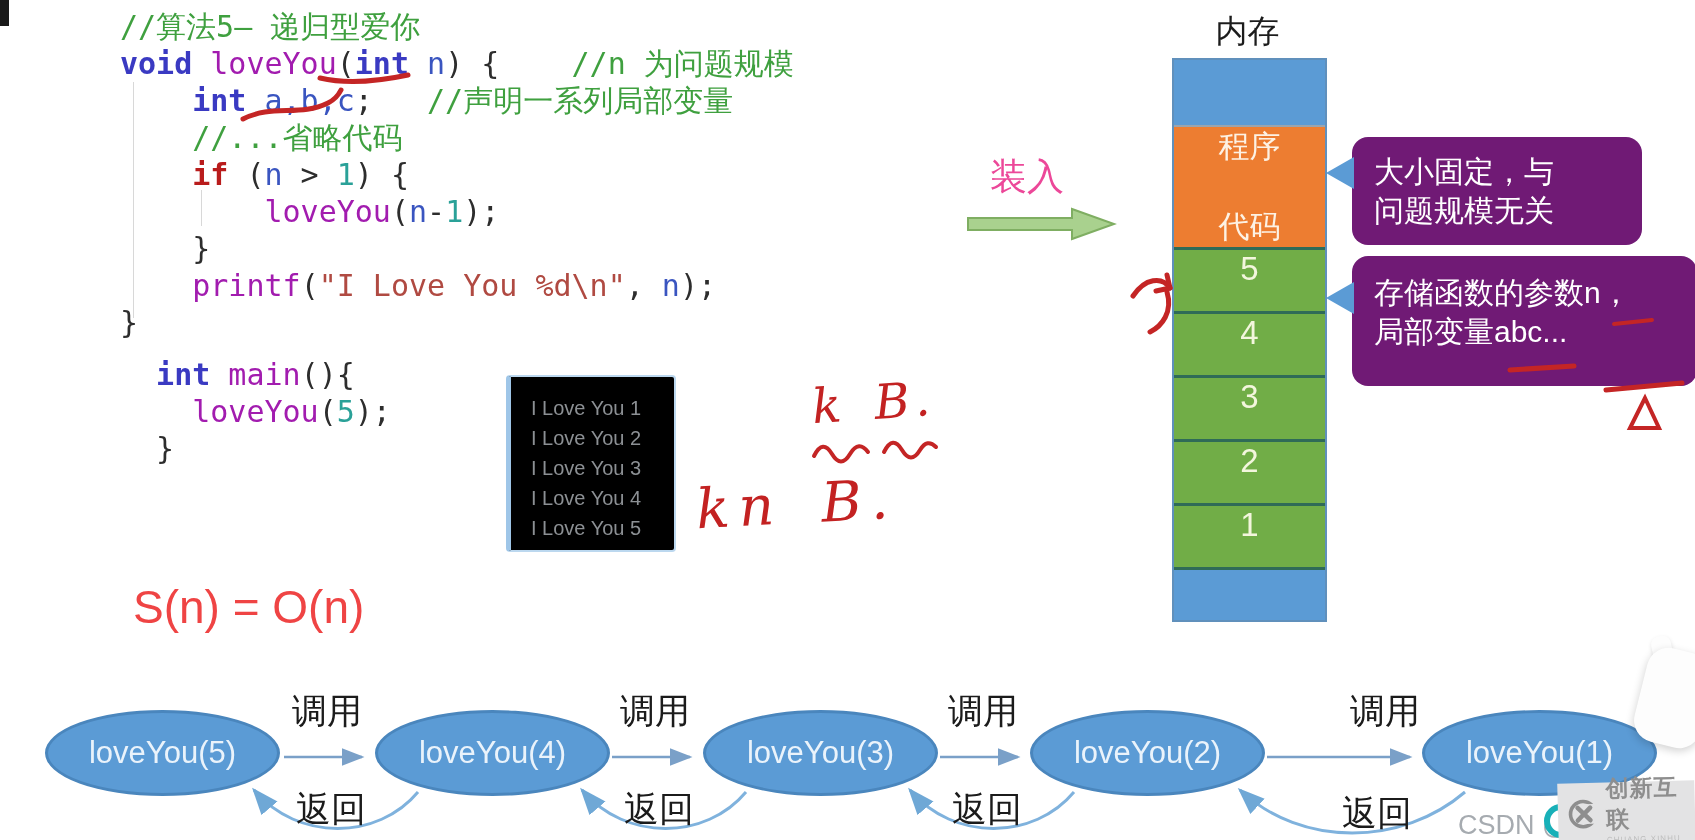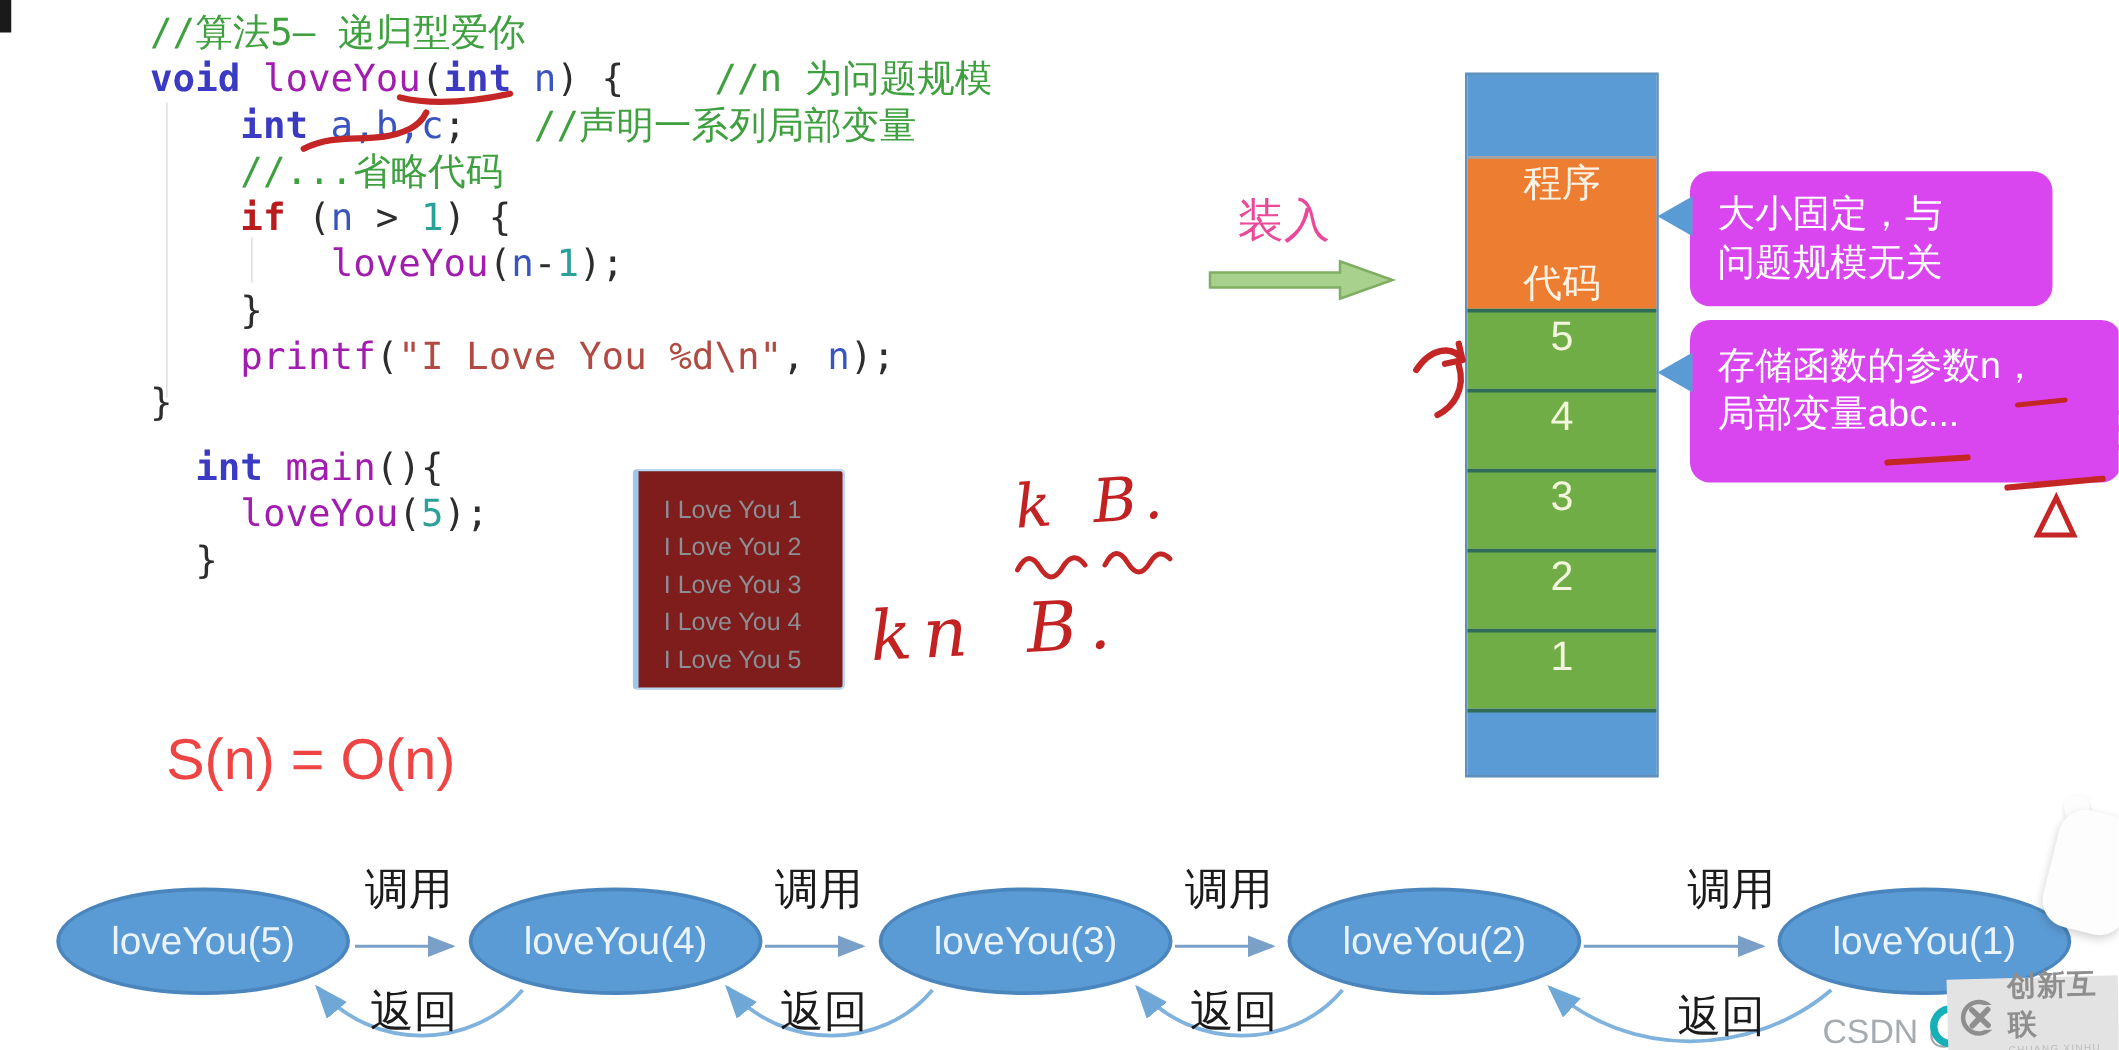--- a/index.html
+++ b/index.html
@@ -18,21 +18,21 @@
   .tok-num{color:#2aa198;}
   .tok-str{color:#b04a42;}
   .tok-pun{color:#2d2d2d;}
   .tok-cm{color:#3fa03f;}
   .indent-guide{position:absolute;width:1px;background:#d8d8d8;}
   #guide1{left:133px;top:82px;height:236px;}
   #guide2{left:201px;top:190px;height:36px;}
 
   
   #output-box{position:absolute;left:506px;top:375px;width:170px;height:177px;
-     background:#7f1d1d;border:2px solid #bcd8ef;border-left:5px solid #9fc6e8;
+     background:#000000;border:2px solid #bcd8ef;border-left:5px solid #9fc6e8;
      border-radius:4px;padding:16px 0 0 20px;box-sizing:border-box;}
   .out-line{font-size:20px;line-height:30px;color:#8c9094;}
 
   
   #formula{position:absolute;left:133px;top:580px;font-size:46px;color:#ef4444;}
   .ink-text{position:absolute;color:#c32222;font-family:"DejaVu Serif",serif;font-style:italic;}
   #ink-kb{left:812px;top:374px;font-size:48px;letter-spacing:5px;word-spacing:8px;transform:rotate(-4deg);}
   #ink-knb{left:696px;top:472px;font-size:55px;letter-spacing:9px;word-spacing:12px;transform:rotate(-3deg);}
   #ink-16b{left:1607px;top:324px;font-size:44px;font-weight:bold;letter-spacing:2px;transform:rotate(-6deg);}
 
@@ -46,21 +46,21 @@
   .cell{position:relative;box-sizing:border-box;display:flex;flex-direction:column;
      align-items:center;justify-content:space-between;}
   .cell-blue{height:65px;background:#5b9bd5;}
   .cell-orange{height:122px;background:#ed7d31;border-top:2px solid #9aa4ae;}
   .cell-green{height:64px;background:#71ad47;border-top:3px solid #2f6b57;}
   .cell-blue-bottom{height:53px;background:#5b9bd5;border-top:3px solid #2f6b57;}
   .cell-orange .cell-line{font-size:31px;line-height:40px;color:#fdf2e4;}
   .cell-green .cell-line{font-size:33px;color:#f3f6dd;}
 
   
-  .bubble{position:absolute;background:#d946ef;border-radius:16px;color:#ffffff;}
+  .bubble{position:absolute;background:#701a75;border-radius:16px;color:#ffffff;}
   #bubble1{left:1352px;top:137px;width:290px;height:108px;padding:15px 0 0 22px;box-sizing:border-box;}
   #bubble2{left:1352px;top:256px;width:345px;height:130px;padding:17px 0 0 22px;box-sizing:border-box;}
   .bline{font-size:30px;line-height:39px;}
   .tail{position:absolute;left:-26px;width:0;height:0;
      border-top:16px solid transparent;border-bottom:16px solid transparent;
      border-right:28px solid #5b9bd5;}
   #bubble1 .tail{top:20px;}
   #bubble2 .tail{top:26px;}
 
   
@@ -118,20 +118,21 @@
       <div class="out-line">I Love You 3</div>
       <div class="out-line">I Love You 4</div>
       <div class="out-line">I Love You 5</div>
     </div>
 
   <div id="formula">S(n) = O(n)</div>
   <div id="ink-kb" class="ink-text">k B.</div>
   <div id="ink-knb" class="ink-text">kn B.</div>
   <div id="ink-16b" class="ink-text">16B</div>
 
+  <div id="mem-title">内存</div>
   <div id="load-label">装入</div>
   <svg id="load-arrow" class="overlay" style="left:966px;top:206px" width="152" height="36">
     <path d="M2,12 H106 V3 L148,18 L106,33 V24 H2 Z" fill="#a9d18e" stroke="#7fae62" stroke-width="2"></path>
   </svg>
   <div id="stack">
       <div class="cell cell-blue"></div>
       <div class="cell cell-orange">
         <div class="cell-line">程序</div>
         <div class="cell-line">代码</div>
       </div>

